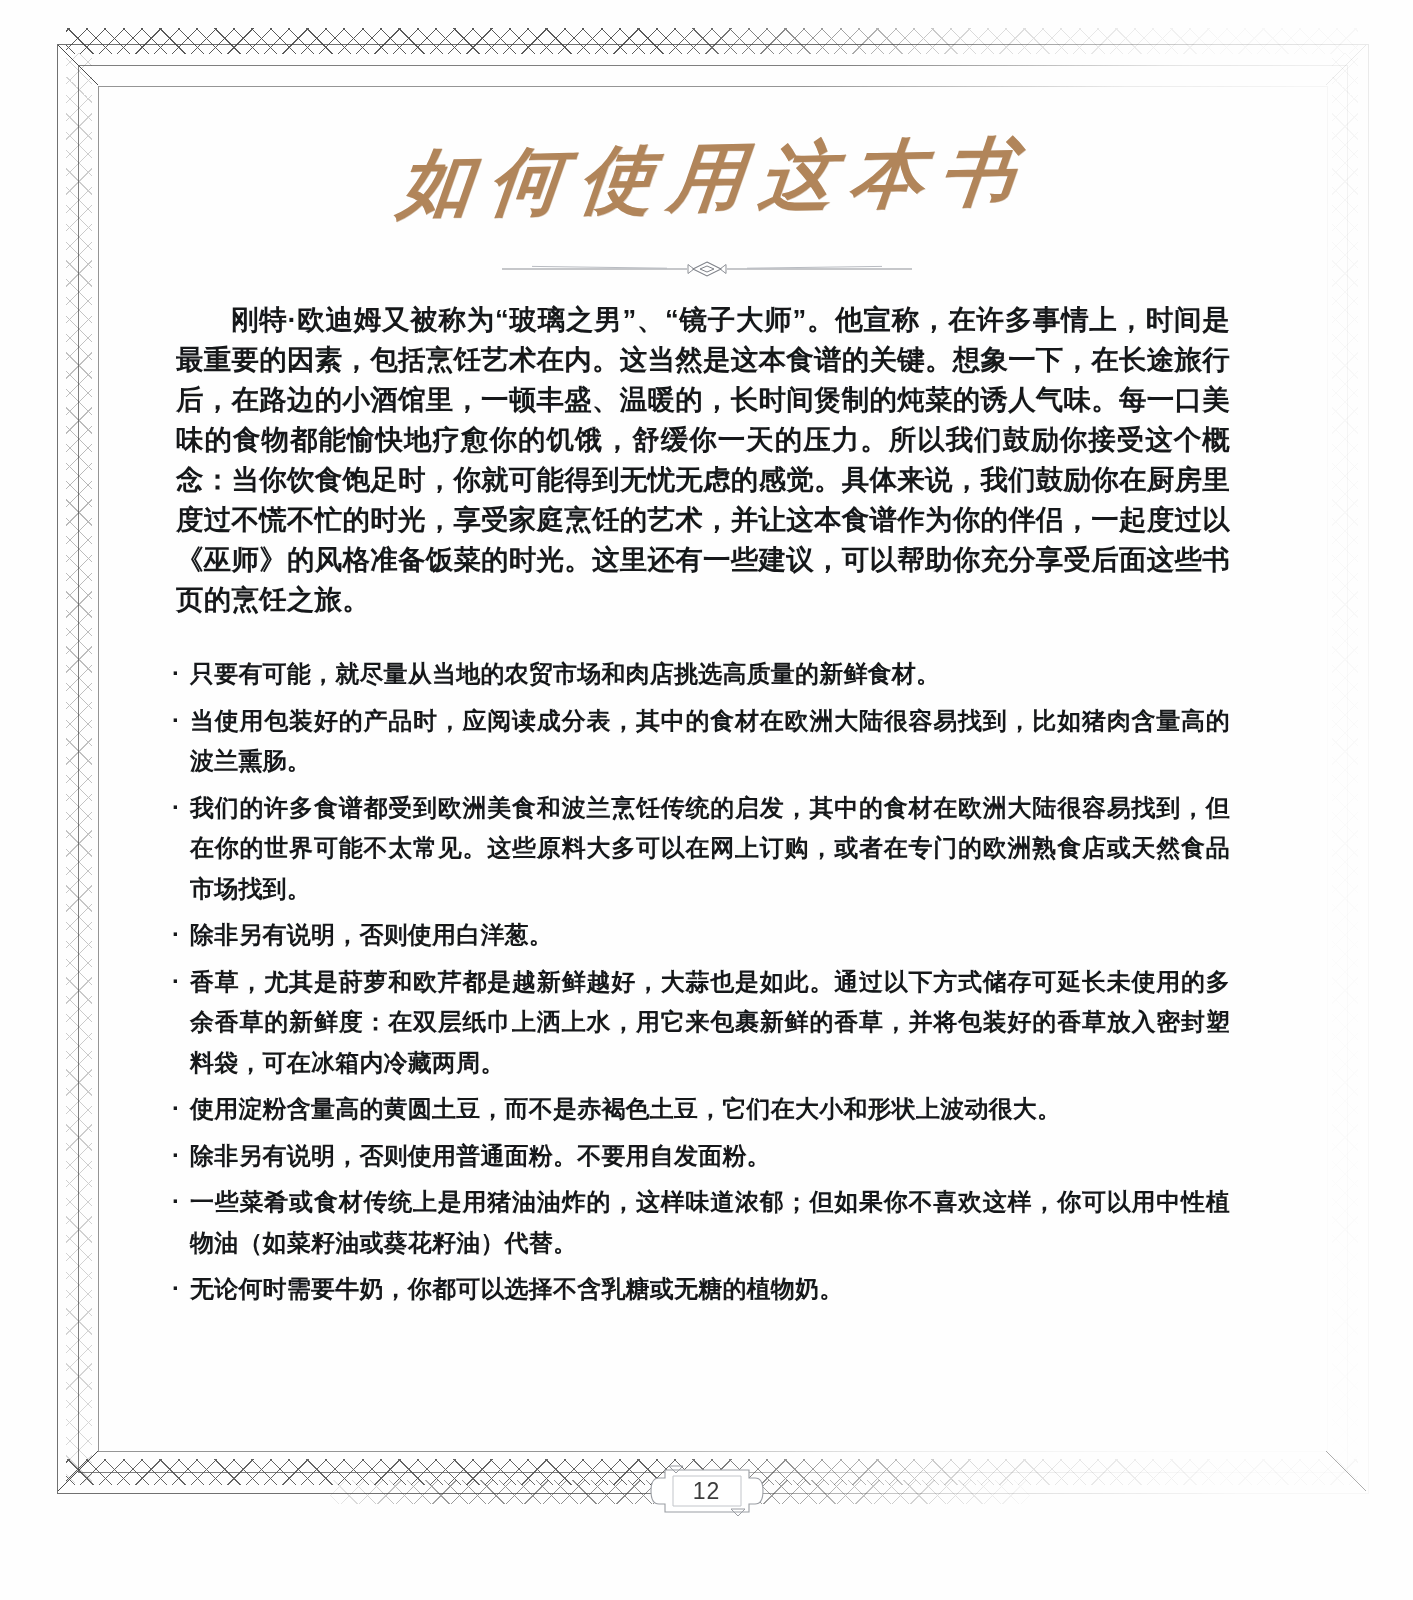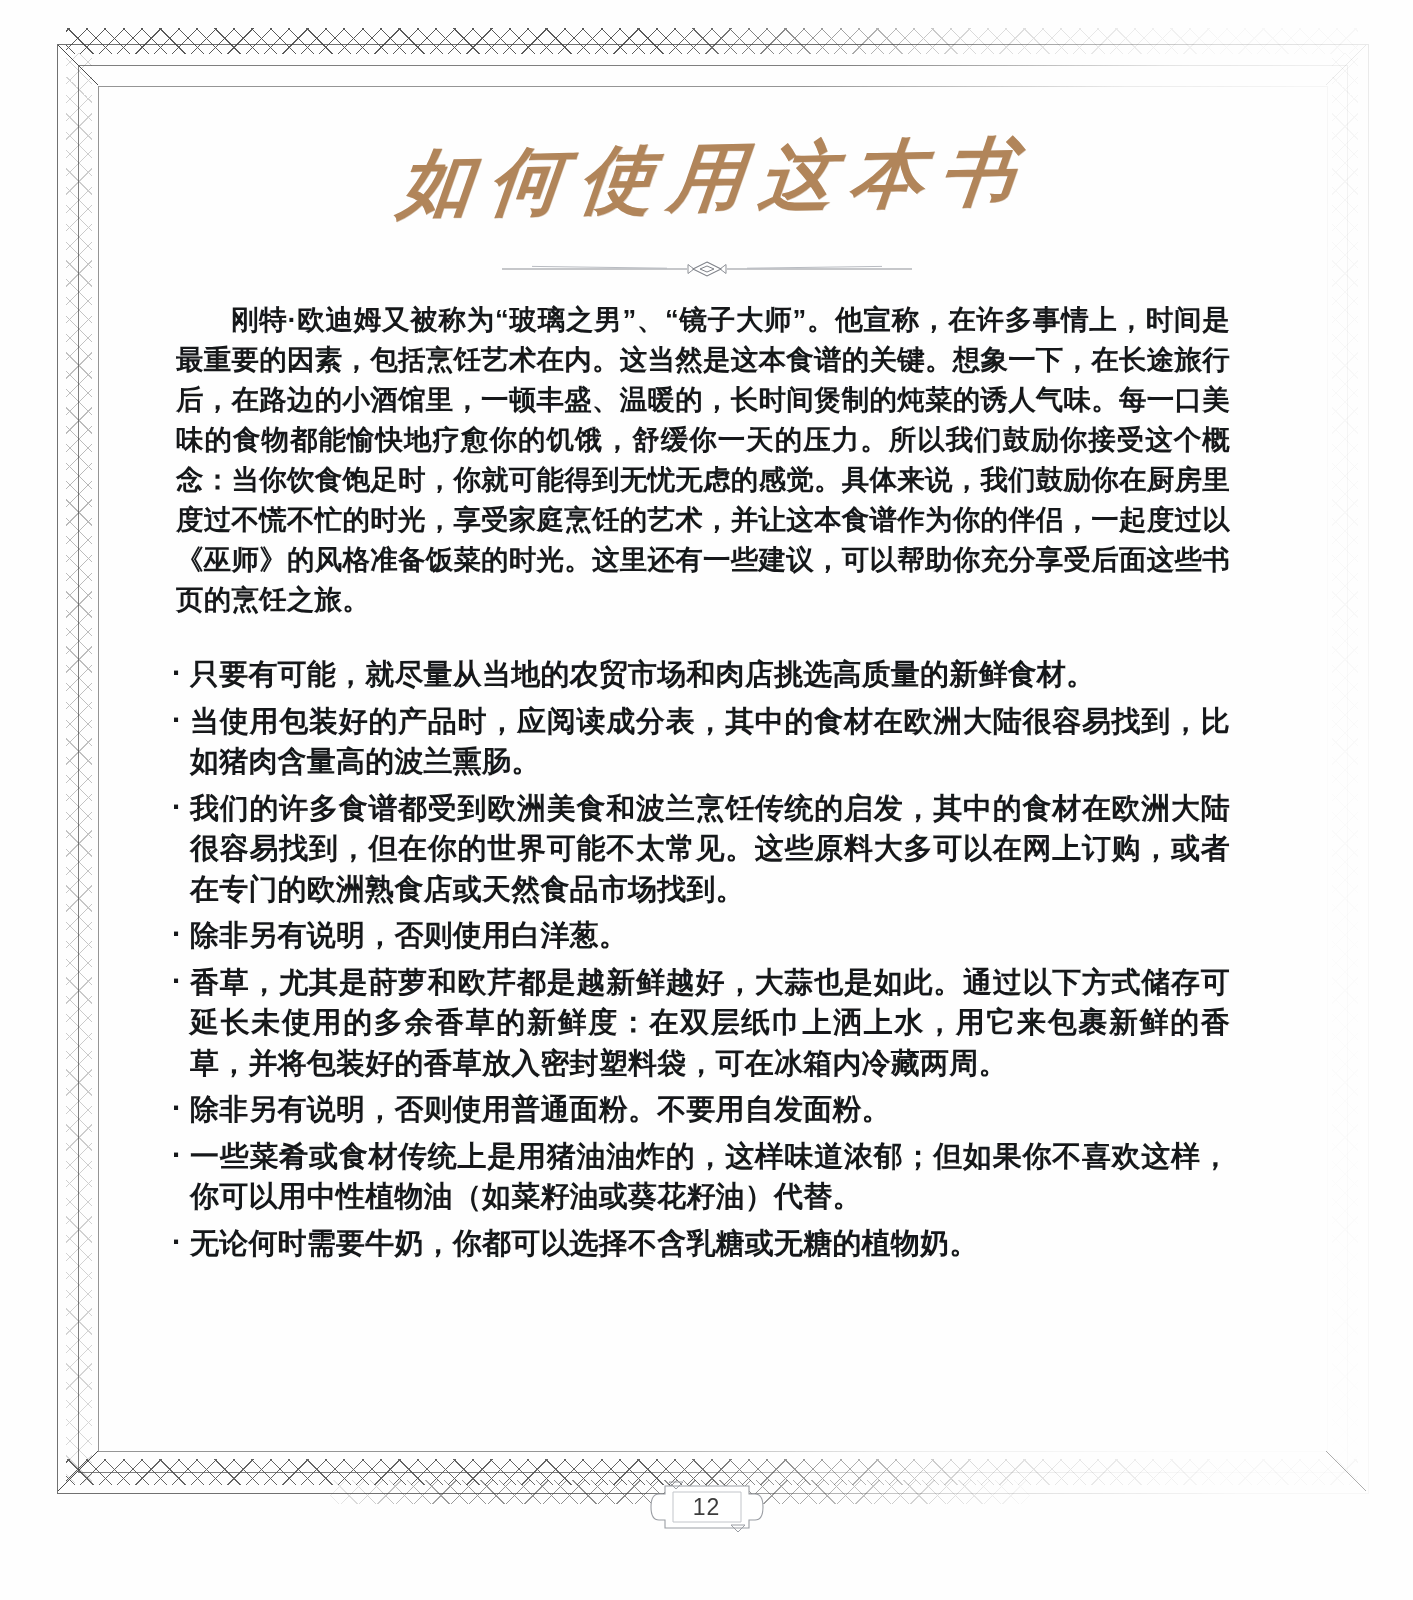--- a/index.html
+++ b/index.html
@@ -140,21 +140,21 @@
     text-justify: inter-character;
     text-indent: 2em;
     font-weight: 600;
     letter-spacing: .2px;
   }
   .tips { margin-top: 34px; }
   .tip {
     position: relative;
     margin: 6px 0 1px 0;
     padding-left: 22px;
-    font-size: 29px;
+    font-size: 24px;
     line-height: 40.5px;
     color: #16181a;
     text-align: justify;
     text-justify: inter-character;
     font-weight: 600;
     letter-spacing: .2px;
   }
   .tip::before {
     content: "·";
     position: absolute;
@@ -179,21 +179,21 @@
     background-image:
       repeating-linear-gradient(45deg,  transparent 0 6px, #3d3d3d 6px 6.9px, transparent 6.9px 13px),
       repeating-linear-gradient(-45deg, transparent 0 6px, #3d3d3d 6px 6.9px, transparent 6.9px 13px);
     opacity: .6;
     -webkit-mask-image: linear-gradient(90deg, rgba(0,0,0,.15) 0%, rgba(0,0,0,.9) 18%, rgba(0,0,0,1) 42%, rgba(0,0,0,.85) 62%, rgba(0,0,0,.35) 84%, rgba(0,0,0,.05) 100%);
             mask-image: linear-gradient(90deg, rgba(0,0,0,.15) 0%, rgba(0,0,0,.9) 18%, rgba(0,0,0,1) 42%, rgba(0,0,0,.85) 62%, rgba(0,0,0,.35) 84%, rgba(0,0,0,.05) 100%);
   }
   .page-cartouche {
     position: absolute;
     left: 50%;
-    top: 16px;
+    top: 0;
     transform: translateX(-50%);
     width: 128px;
     height: 62px;
   }
   .page-num {
     position: absolute;
     left: 50%;
     top: 50%;
     transform: translate(-50%, -50%);
     font-size: 23px;
@@ -254,20 +254,21 @@
   </div>
 
   <div class="content">
     <p class="para">刚特·欧迪姆又被称为“玻璃之男”、“镜子大师”。他宣称，在许多事情上，时间是最重要的因素，包括烹饪艺术在内。这当然是这本食谱的关键。想象一下，在长途旅行后，在路边的小酒馆里，一顿丰盛、温暖的，长时间煲制的炖菜的诱人气味。每一口美味的食物都能愉快地疗愈你的饥饿，舒缓你一天的压力。所以我们鼓励你接受这个概念：当你饮食饱足时，你就可能得到无忧无虑的感觉。具体来说，我们鼓励你在厨房里度过不慌不忙的时光，享受家庭烹饪的艺术，并让这本食谱作为你的伴侣，一起度过以《巫师》的风格准备饭菜的时光。这里还有一些建议，可以帮助你充分享受后面这些书页的烹饪之旅。</p>
     <div class="tips">
       <p class="tip">只要有可能，就尽量从当地的农贸市场和肉店挑选高质量的新鲜食材。</p>
       <p class="tip">当使用包装好的产品时，应阅读成分表，其中的食材在欧洲大陆很容易找到，比如猪肉含量高的波兰熏肠。</p>
       <p class="tip">我们的许多食谱都受到欧洲美食和波兰烹饪传统的启发，其中的食材在欧洲大陆很容易找到，但在你的世界可能不太常见。这些原料大多可以在网上订购，或者在专门的欧洲熟食店或天然食品市场找到。</p>
       <p class="tip">除非另有说明，否则使用白洋葱。</p>
       <p class="tip">香草，尤其是莳萝和欧芹都是越新鲜越好，大蒜也是如此。通过以下方式储存可延长未使用的多余香草的新鲜度：在双层纸巾上洒上水，用它来包裹新鲜的香草，并将包装好的香草放入密封塑料袋，可在冰箱内冷藏两周。</p>
+      <p class="tip">使用淀粉含量高的黄圆土豆，而不是赤褐色土豆，它们在大小和形状上波动很大。</p>
       <p class="tip">除非另有说明，否则使用普通面粉。不要用自发面粉。</p>
       <p class="tip">一些菜肴或食材传统上是用猪油油炸的，这样味道浓郁；但如果你不喜欢这样，你可以用中性植物油（如菜籽油或葵花籽油）代替。</p>
       <p class="tip">无论何时需要牛奶，你都可以选择不含乳糖或无糖的植物奶。</p>
     </div>
   </div>
 
   <div class="footer">
     <div class="footer-band"></div>
     <div class="page-cartouche">
       <svg width="128" height="62" viewBox="0 0 128 62">

